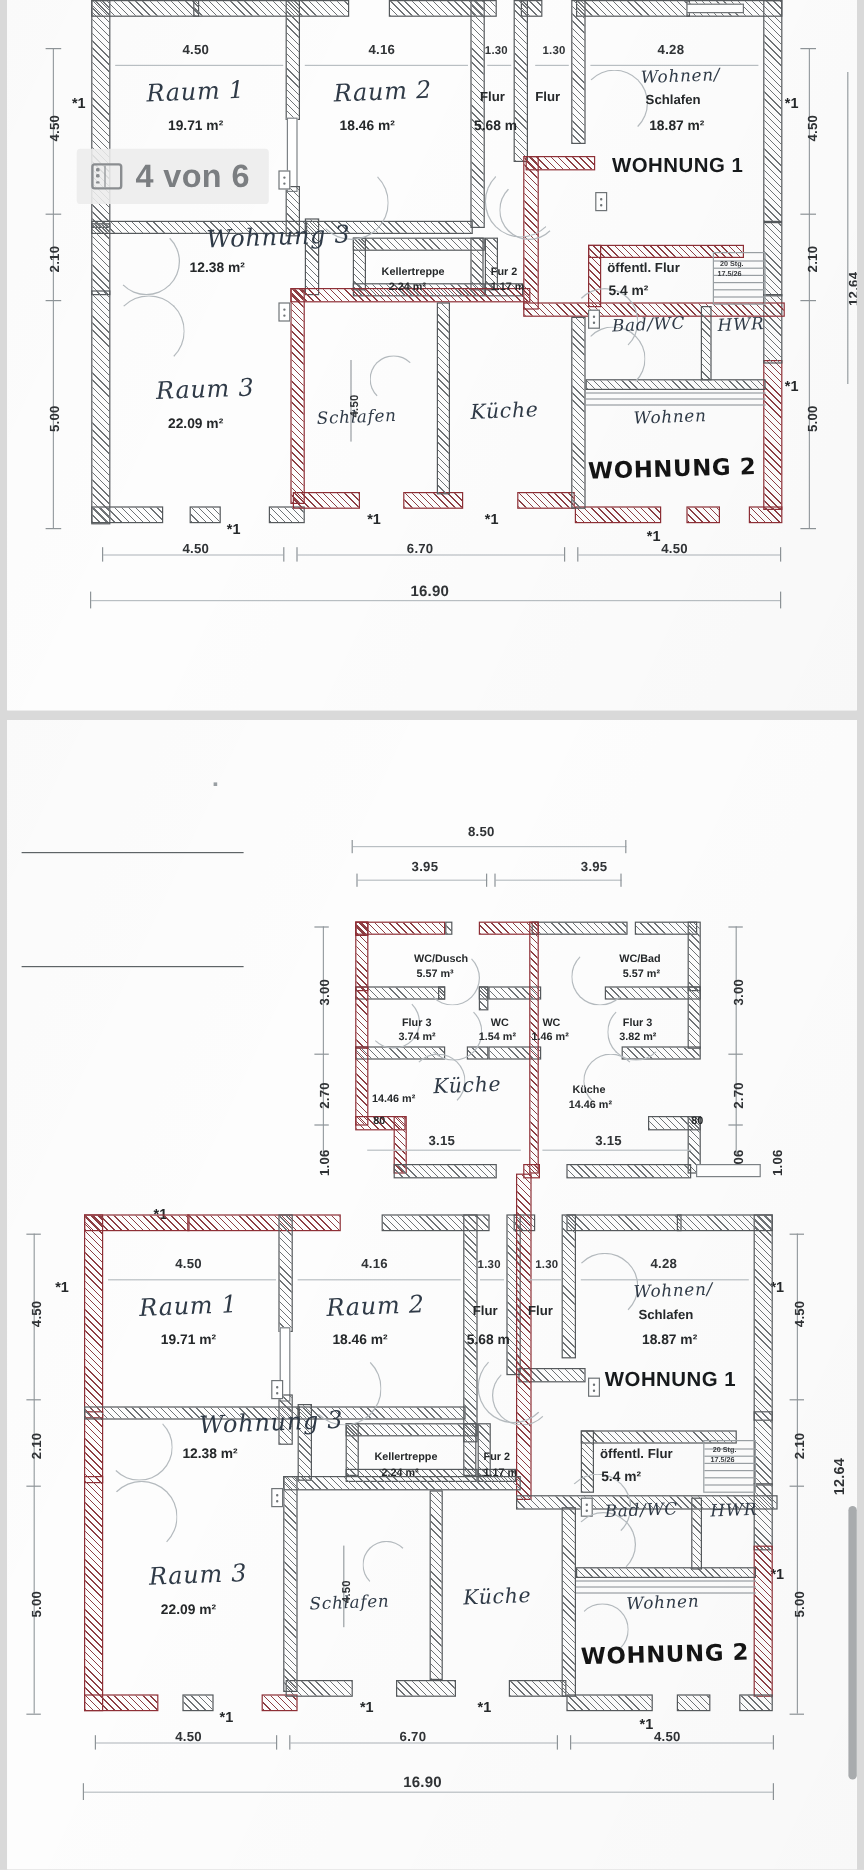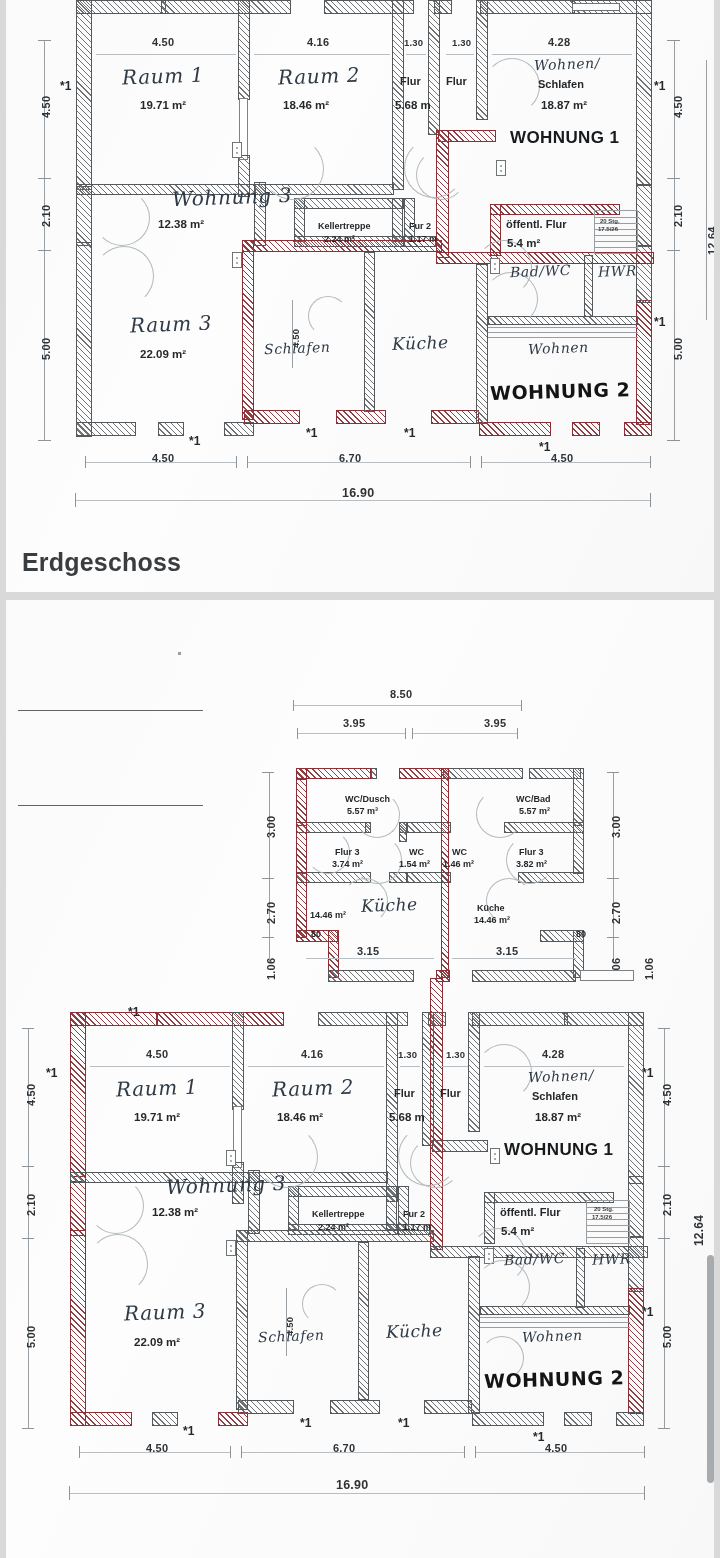--- a/index.html
+++ b/index.html
@@ -334,23 +334,31 @@
       <div class="tick" style="left:475px; top:456px; width:0.8px; height:12px;"></div>
       <div class="tick" style="left:644px; top:456px; width:0.8px; height:12px;"></div>
       <div class="t dim" style="left:545px; top:452px;">4.50</div>
 
       <div class="thinline" style="left:70px; top:500px; width:574px; height:0.7px;"></div>
       <div class="tick" style="left:69px; top:493px; width:0.8px; height:14px;"></div>
       <div class="tick" style="left:644px; top:493px; width:0.8px; height:14px;"></div>
       <div class="t dim" style="left:336px; top:486px; font-size:12.5px;">16.90</div>
     </div>
 
+    <div id="counter-badge">
+      <span class="gicon">
+        <span class="bar"></span>
+          <span class="d d1"></span>
+          <span class="d d2"></span>
+          <span class="d d3"></span>
+      </span>
+      <span class="ctext">4 von 6</span>
+    </div>
   </div>
 
-  <div id="caption-top">Erdgeschoss</div>
 
   <div class="panel" id="panel-bottom">
     <div class="sheet">
 
       <div class="thinline" style="left:12px; top:110px; width:185px; height:1.4px; background:#5e6467;"></div>
       <div class="thinline" style="left:12px; top:205px; width:185px; height:1.4px; background:#5e6467;"></div>
       <div class="thinline" style="left:172px; top:52px; width:3px; height:3px; background:#9aa0a4;"></div>
 
       <div class="thinline" style="left:288px; top:105px; width:228px; height:0.7px;"></div>
       <div class="tick" style="left:287px; top:100px; width:0.8px; height:11px;"></div>

